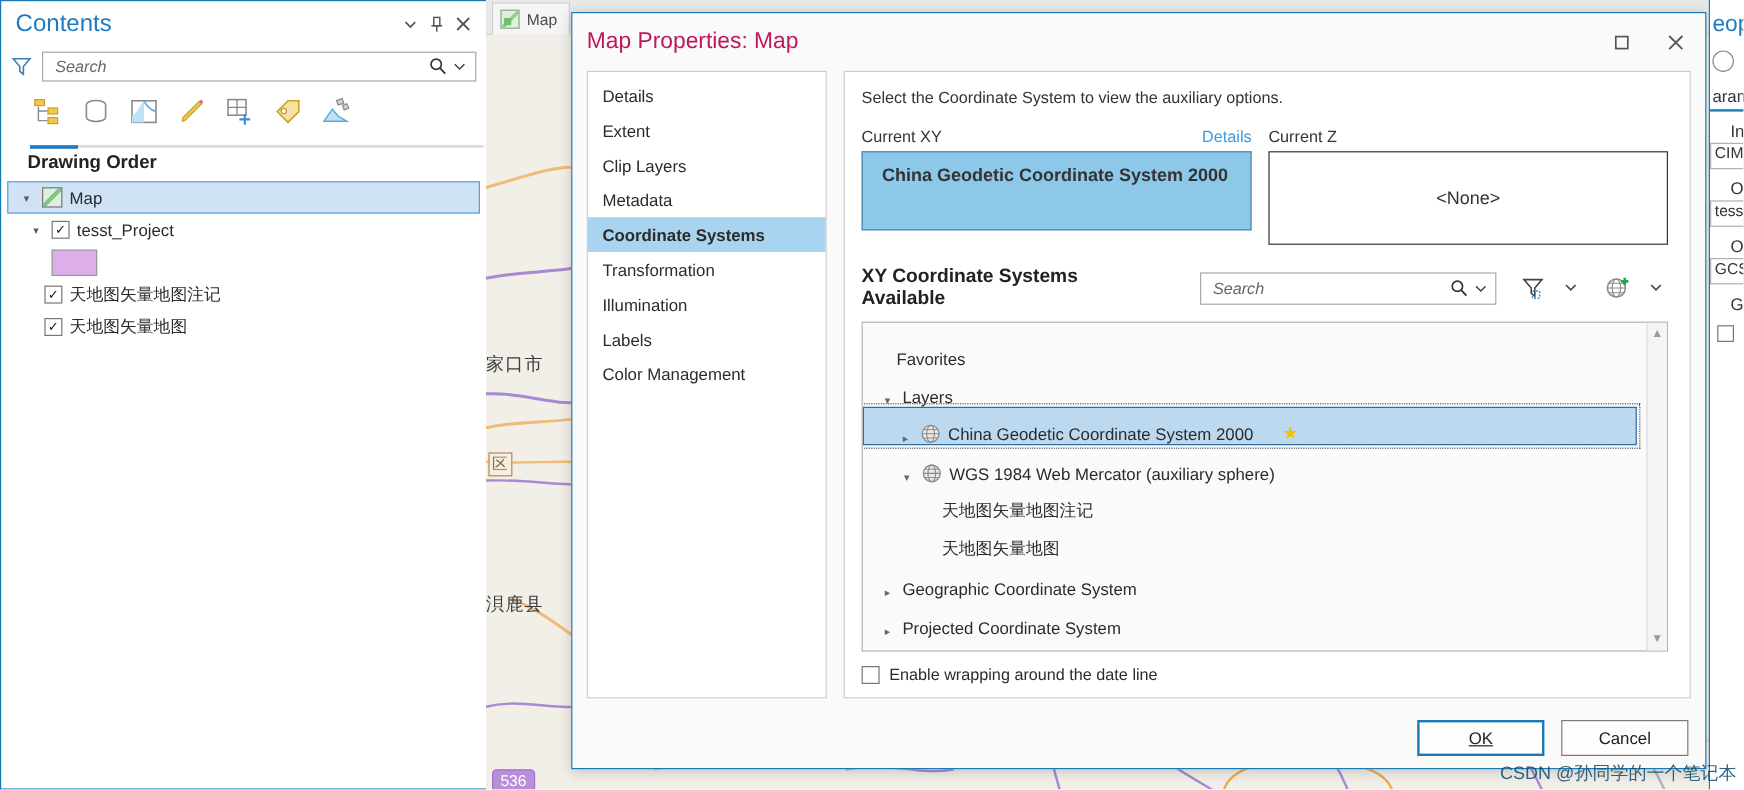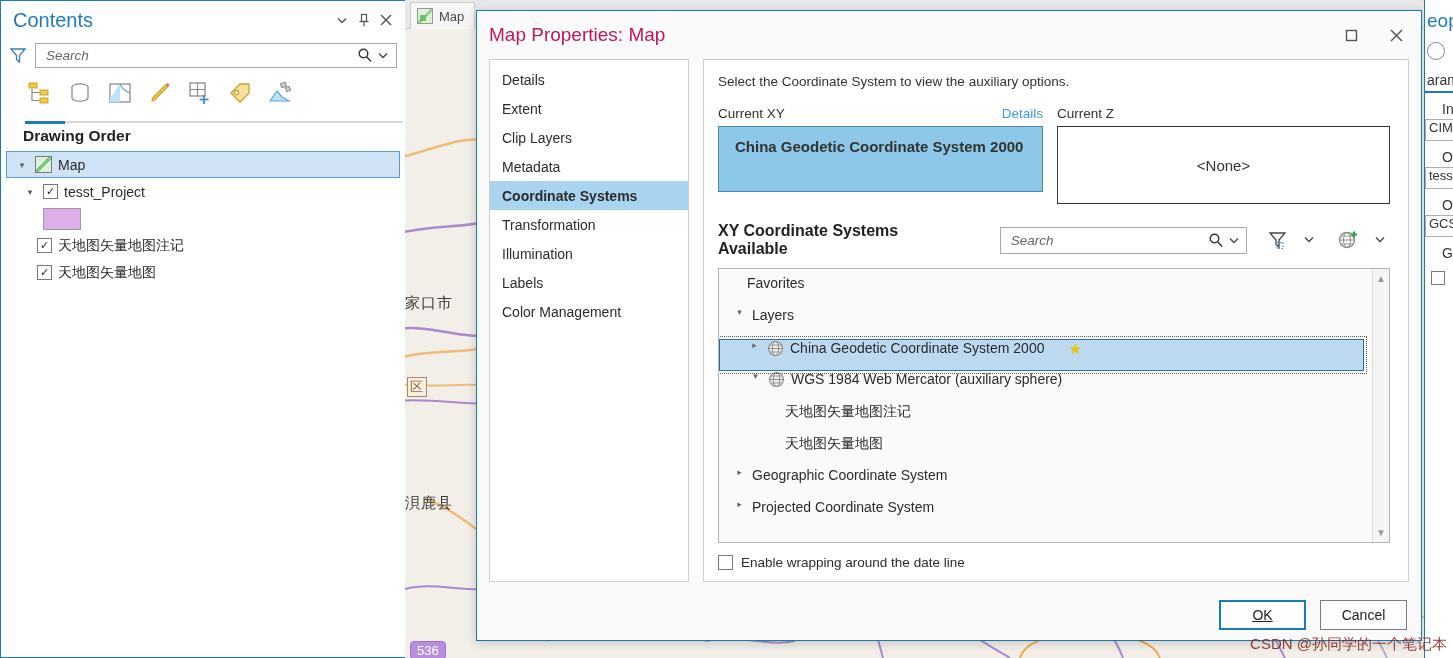--- a/index.html
+++ b/index.html
@@ -181,21 +181,21 @@
   .chev { font-size: 11px; color: #444; padding: 0 4px; }
 
   .tree-wrap {
     margin-top: 10px; height: 275px; border: 1px solid #b5b5b5; background: #fafafa;
     display: flex; position: relative;
   }
   .tree {
     flex: 1; padding: 6px 0 0 0; overflow: hidden;
   }
   .tnode {
-    display: flex; align-items: flex-start; height: 32px; gap: 6px; padding-left: 14px;
+    display: flex; align-items: flex-end; height: 32px; gap: 6px; padding-left: 14px;
     font-size: 14px; color: #2b2b2b;
   }
   .tnode.sel {
     background: #bcd9f0; border: 1px solid #2a6fa8; margin-right: 8px;
     outline: 1px dotted #555; outline-offset: 2px;
   }
   .t-arrow { width: 13px; font-size: 9px; color: #666; text-align: center; }
   .globe { width: 17px; height: 17px; flex: 0 0 17px; }
   .star { margin-left: 18px; color: #f2c200; font-size: 15px; }
   .scrollbar {
@@ -206,21 +206,21 @@
   .chk-row {
     display: flex; align-items: center; gap: 8px; margin-top: 12px;
     font-size: 13.5px; color: #2b2b2b;
   }
   .chkbox { width: 15px; height: 15px; border: 1px solid #777; background: #fff; }
 
   .dlg-footer {
     position: absolute; right: 14px; bottom: 10px; display: flex; gap: 14px;
   }
   .btn {
-    width: 87px; height: 30px; background: #fdfdfd; border: 1px solid #7a7a7a;
+    width: 106px; height: 30px; background: #fdfdfd; border: 1px solid #7a7a7a;
     display: flex; align-items: center; justify-content: center;
     font-size: 14px; color: #222;
   }
   .btn.primary { border: 2px solid #1a7ab5; }
   .btn u { text-decoration: underline; }
 
   
   .right-panel {
     position: absolute; left: 1424px; top: 0; width: 29px; height: 658px;
     background: #fff; border-left: 1px solid #1a7ab5; overflow: hidden;
@@ -230,21 +230,21 @@
   .rp-tab { margin: 12px 0 0 0px; font-size: 14px; color: #333; white-space: nowrap; padding-left:2px;}
   .rp-underline { height: 2px; background: #1f7bbf; width: 29px; margin-top: 3px; }
   .rp-field-label { margin: 8px 0 2px 17px; font-size: 14px; color: #333; white-space: nowrap; }
   .rp-field { height: 22px; border: 1px solid #b0b0b0; background: #fff; font-size: 13px;
               color: #333; padding-left: 3px; white-space: nowrap; overflow: hidden; width: 29px;}
   .rp-chk { margin: 10px 0 0 6px; width: 14px; height: 14px; border: 1px solid #777; }
 
   
   .watermark {
     position: absolute; right: 6px; bottom: 4px;
-    font-size: 15px; color: #7f1d1d; opacity: 0.85; white-space: nowrap;
+    font-size: 15px; color: #0c4a6e; opacity: 0.85; white-space: nowrap;
     z-index: 50; pointer-events: none;
   }
 </style>
 </head>
 <body>
 
 <div id="root">
 
   <div class="map-area">
     <div class="map-tab-strip">

